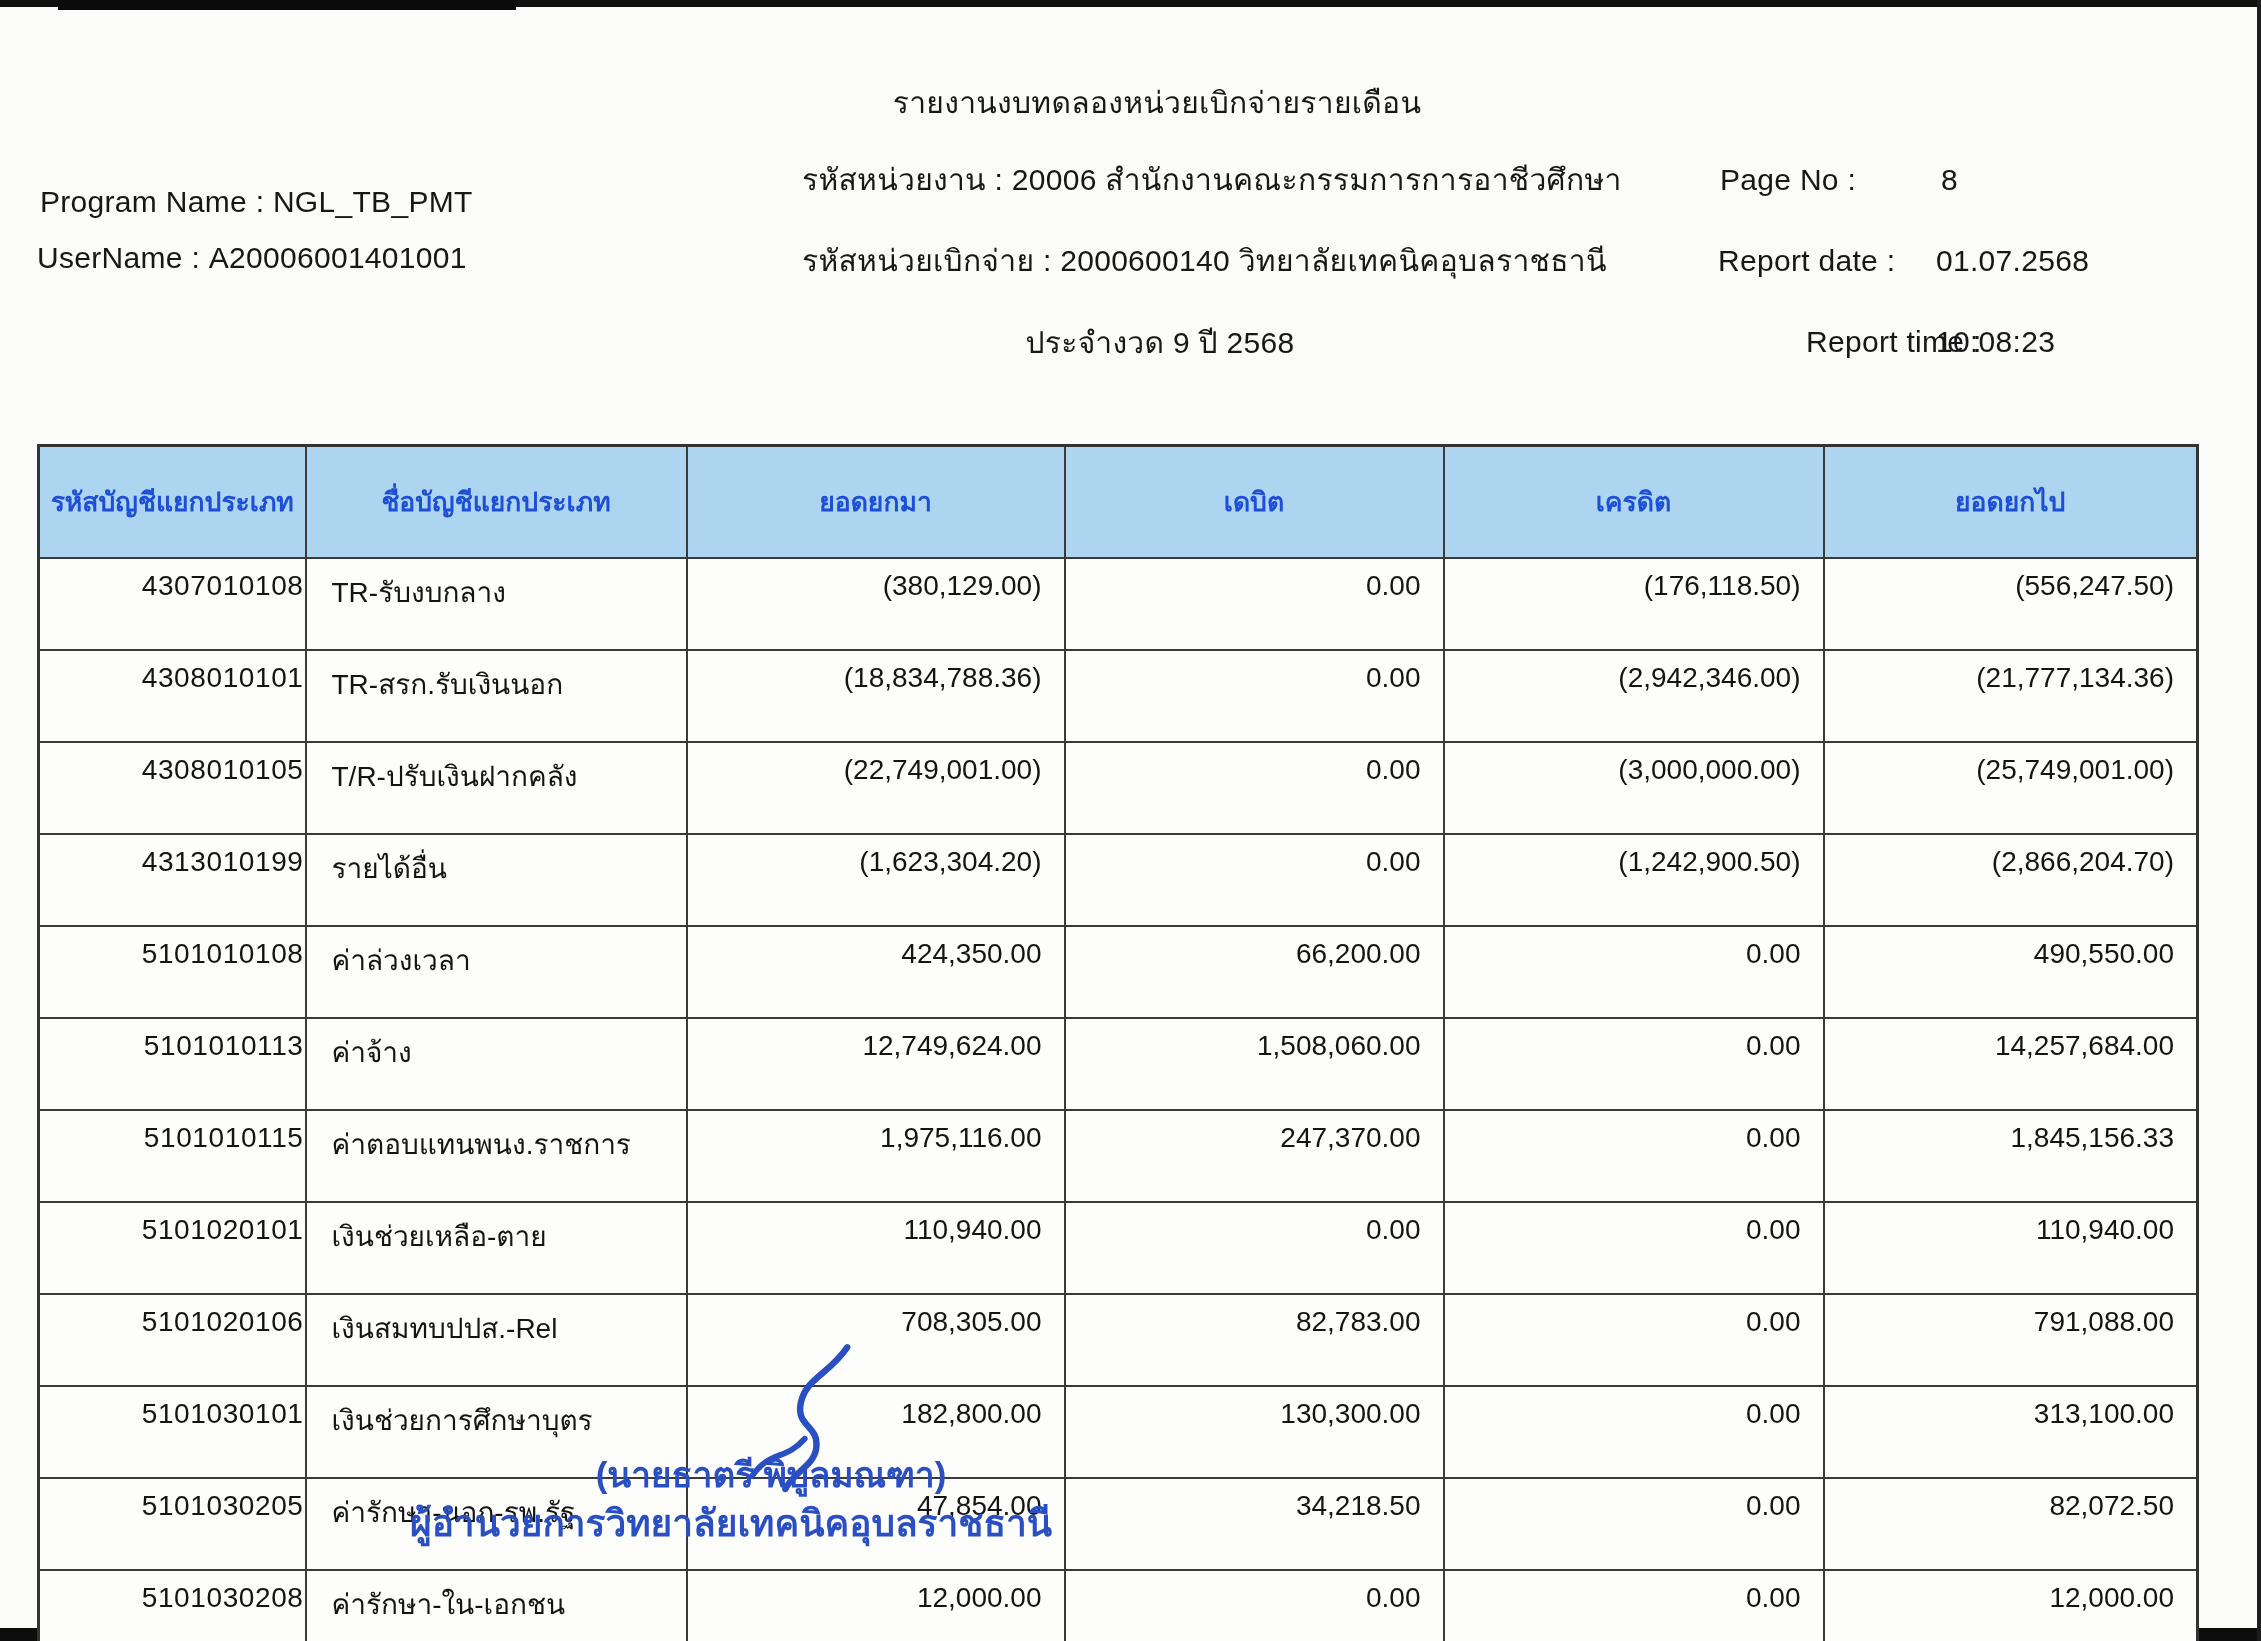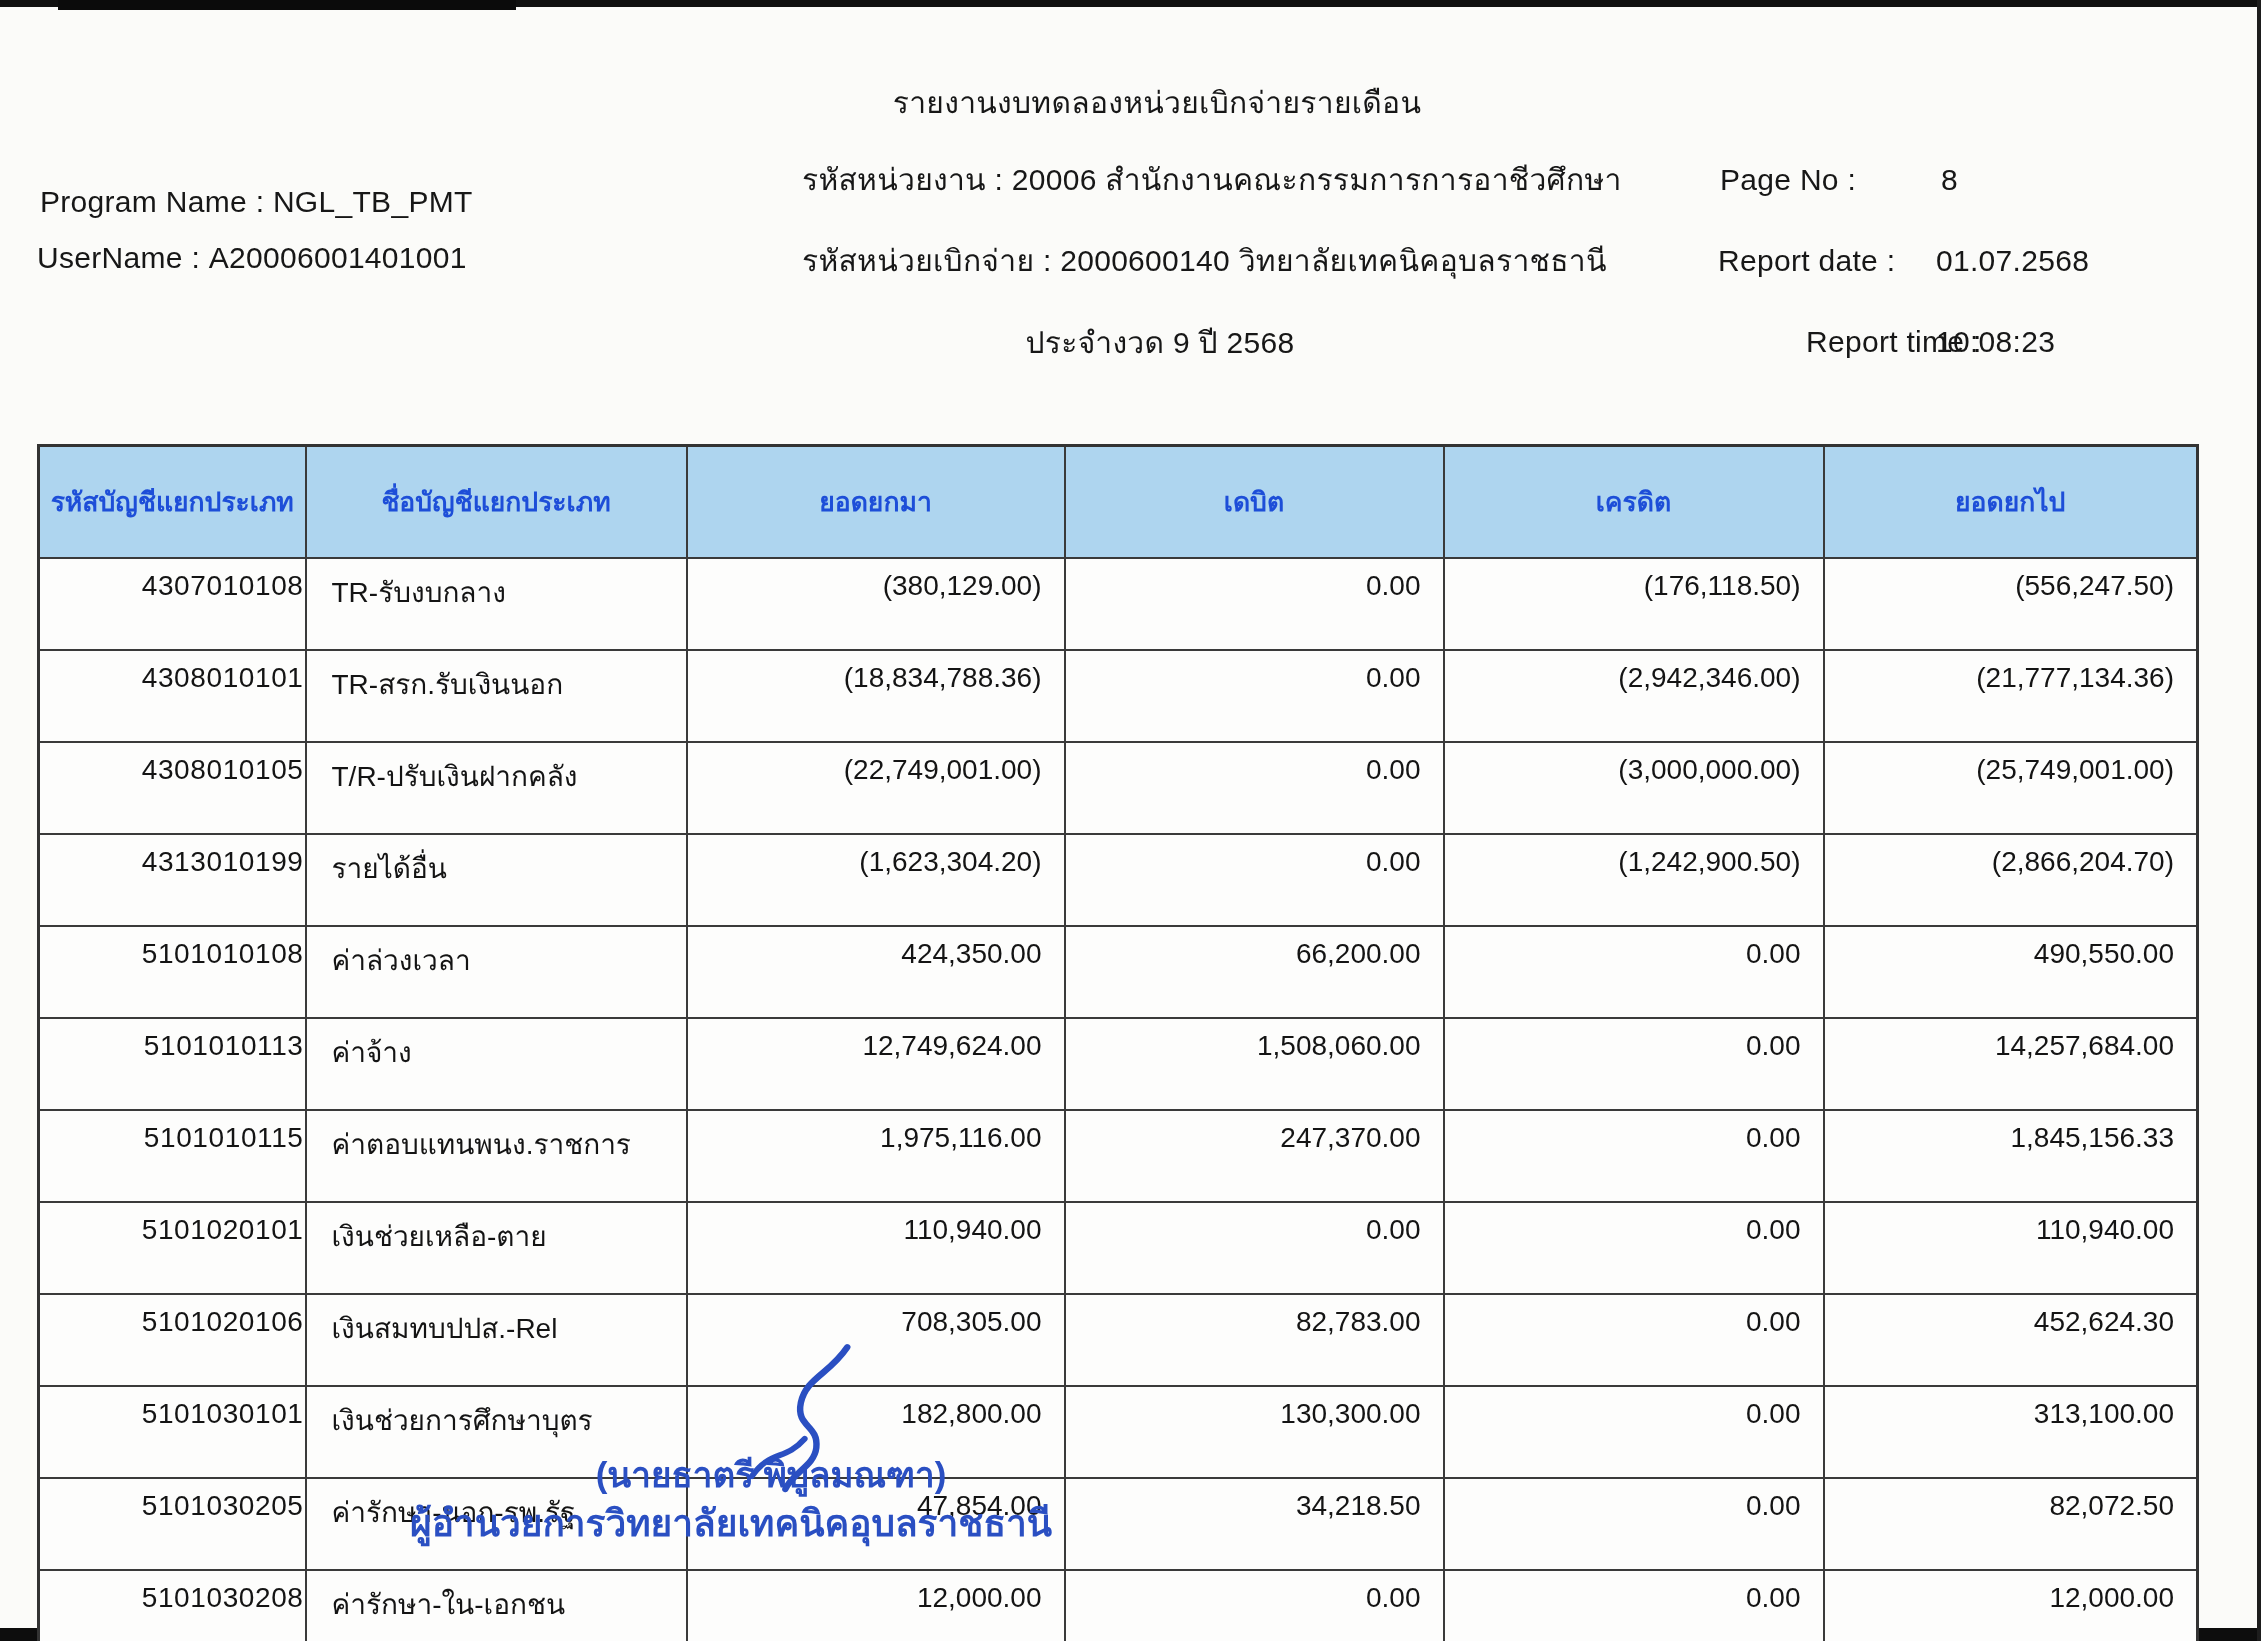--- a/index.html
+++ b/index.html
@@ -165,21 +165,21 @@
         <td class="num">0.00</td>
         <td class="num">0.00</td>
         <td class="num">110,940.00</td>
       </tr>
       <tr>
         <td class="code">5101020106</td>
         <td class="name">เงินสมทบปปส.-Rel</td>
         <td class="num">708,305.00</td>
         <td class="num">82,783.00</td>
         <td class="num">0.00</td>
-        <td class="num">452,624.30</td>
+        <td class="num">791,088.00</td>
       </tr>
       <tr>
         <td class="code">5101030101</td>
         <td class="name">เงินช่วยการศึกษาบุตร</td>
         <td class="num">182,800.00</td>
         <td class="num">130,300.00</td>
         <td class="num">0.00</td>
         <td class="num">313,100.00</td>
       </tr>
       <tr>

